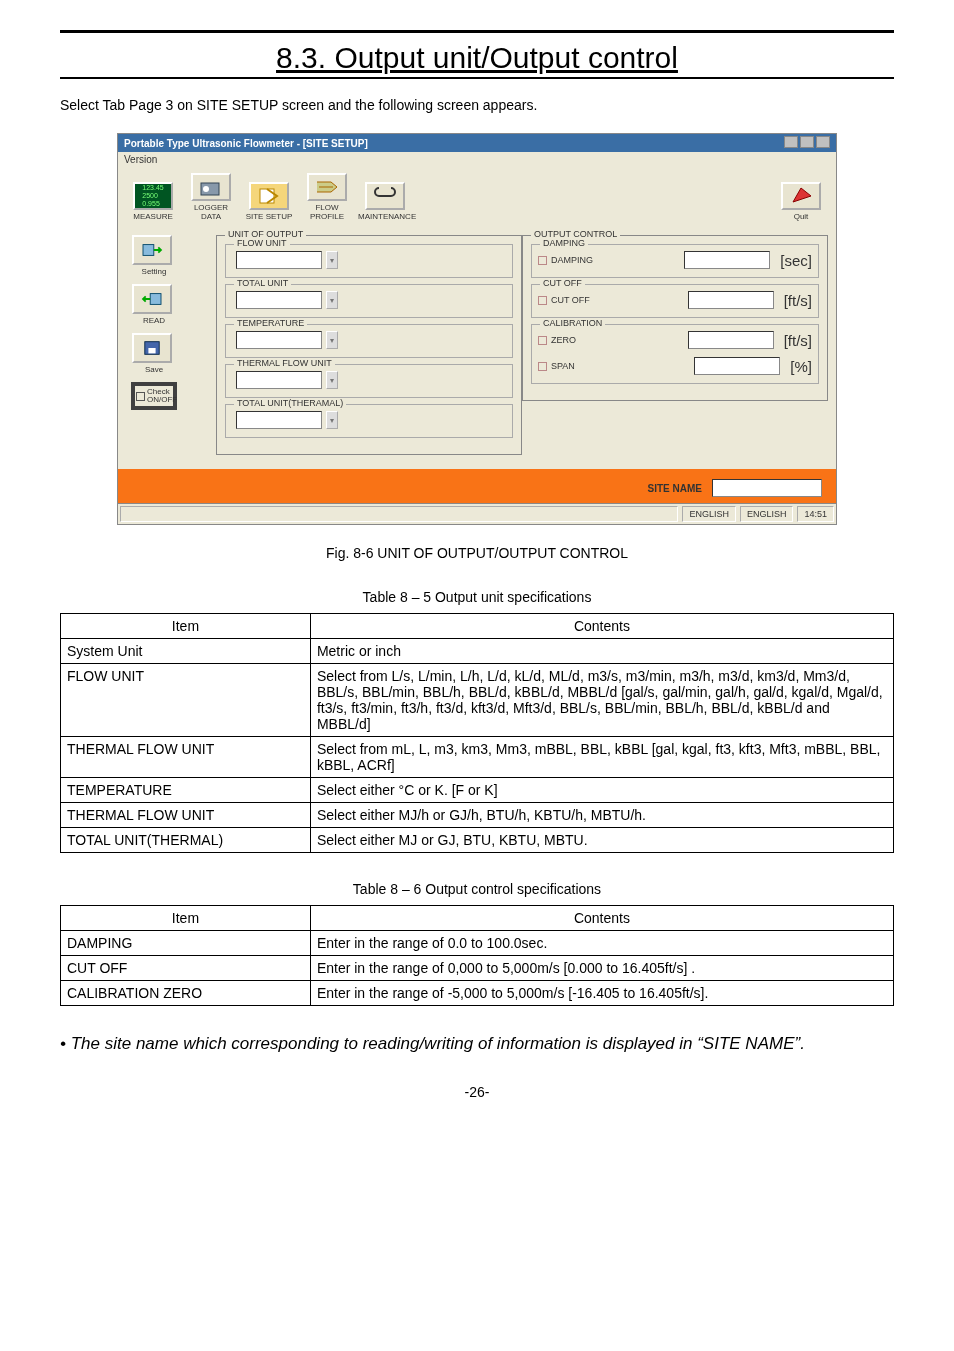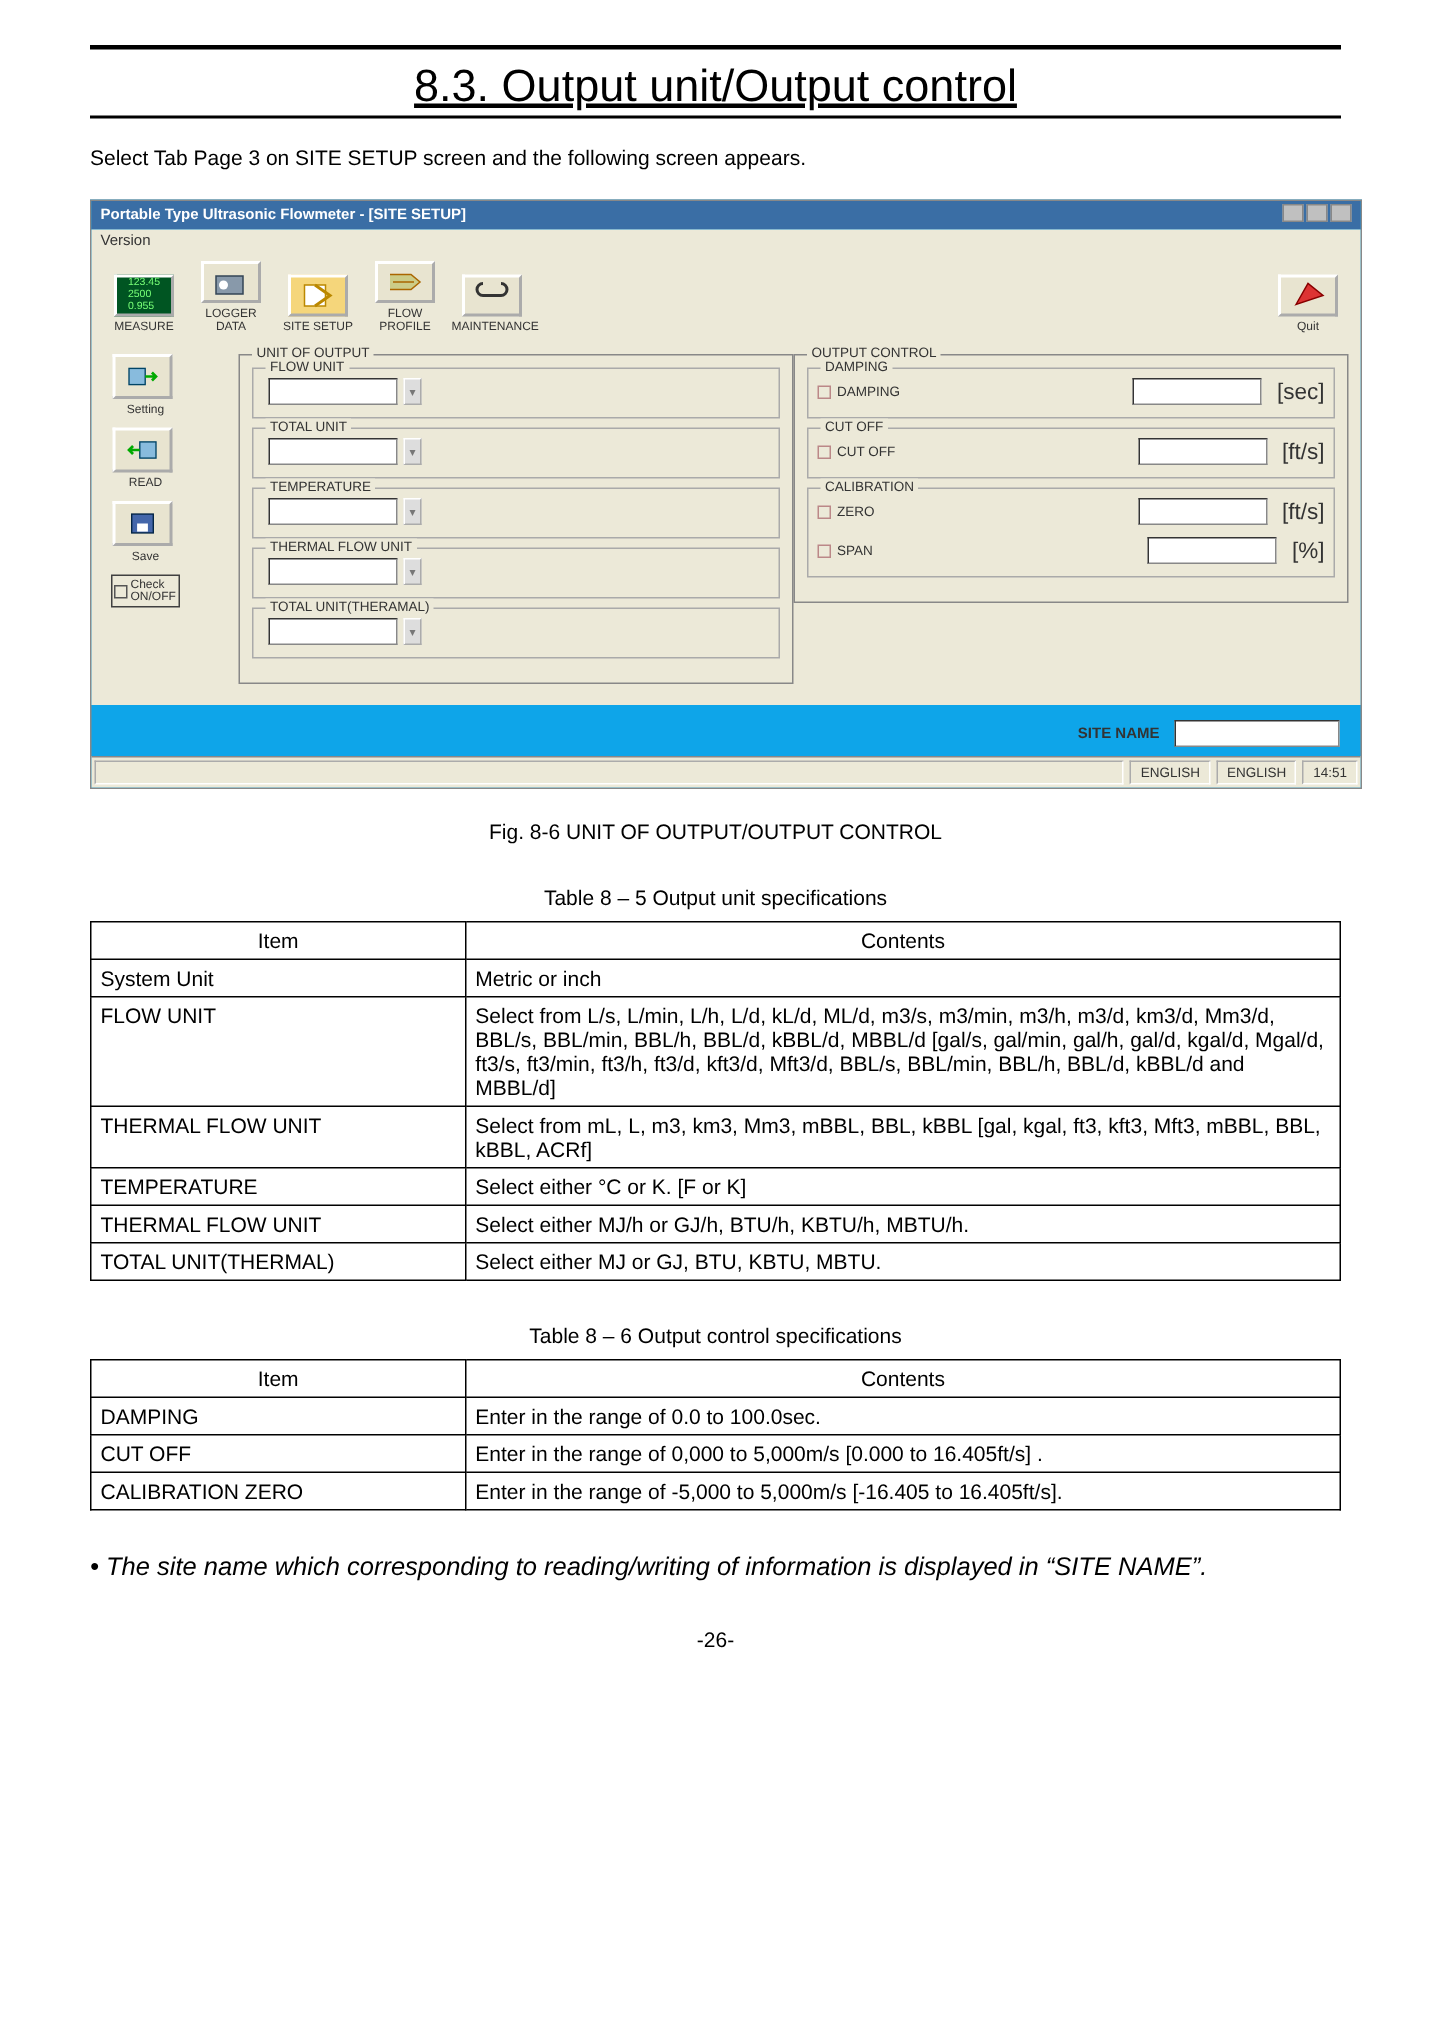--- a/index.html
+++ b/index.html
@@ -3,39 +3,39 @@
 <meta charset="utf-8">
 <style>
   * { box-sizing: border-box; margin: 0; padding: 0; }
   body { font-family: Arial, Helvetica, sans-serif; background: #fff; color: #000; font-size: 13px; }
   .page { width: 954px; margin: 0 auto; padding: 30px 60px 30px 60px; }
   .bulletin { font-size: 18px; margin-bottom: 6px; }
   .thick-rule { height: 3px; background: #000; margin-bottom: 8px; }
   .thin-rule { height: 2px; background: #000; margin-top: 2px; }
   h1.section-title { font-family: Arial; font-weight: normal; font-size: 30px; text-align: center; margin: 4px 0 2px; text-decoration: underline; }
   .intro { margin: 18px 0 20px; font-size: 14px; }
-  .screenshot { border: 1px solid #888; width: 848px; margin: 0 auto; background: #0ea5e9; font-size: 10px; color: #333; }
+  .screenshot { border: 1px solid #888; width: 720px; margin: 0 auto; background: #f97316; font-size: 10px; color: #333; }
   .titlebar { background: linear-gradient(#3a6ea5,#3a6ea5); color: #fff; padding: 2px 6px; display: flex; justify-content: space-between; align-items: center; font-size: 10px; font-weight: bold; }
   .titlebar .wbtns span { display:inline-block; width:14px; height:12px; background:#c0c0c0; margin-left:2px; border:1px solid #888; }
   .menubar { background:#ece9d8; padding:2px 6px; font-size:10px; }
   .toolbar { display:flex; gap:4px; padding:6px 8px; align-items:flex-end; background:#ece9d8; }
   .tbtn { width:54px; text-align:center; font-size:8px; }
   .tbtn .tic { width:40px; height:28px; margin:0 auto 2px; border:2px outset #fff; background:#e8e4d0; display:flex; align-items:center; justify-content:center; font-size:14px; }
   .tbtn.active .tic { background:#f5d67b; }
   .tbtn .tic svg{ width:24px; height:20px; }
   .spacer { flex:1; }
   .tabrow { display:flex; gap:0; padding:0 8px; }
   .tab { flex:1; border:1px solid #888; background:#d8d4c4; text-align:center; font-size:10px; padding:3px 0; }
   .tab.active { background:#ece9d8; border:1px dashed #666; font-weight:bold; }
   .workarea { display:flex; padding:8px; gap:10px; background:#ece9d8; }
   .side { width:56px; display:flex; flex-direction:column; gap:8px; align-items:center; }
   .side .sbtn { width:44px; text-align:center; font-size:8px; }
   .side .sic { width:40px; height:30px; border:2px outset #fff; background:#e8e4d0; margin-bottom:2px; display:flex; align-items:center; justify-content:center; }
   .side .sic svg{width:22px;height:18px;}
-  .side .chk { font-size:8px; border:1px solid #404040; padding:2px 1px; width:46px; text-align:left; display:flex; align-items:center; gap:2px;}
+  .side .chk { font-size:8px; border:4px solid #404040; padding:2px 1px; width:46px; text-align:left; display:flex; align-items:center; gap:2px;}
   .chkbox{width:9px;height:9px;border:1px solid #555;display:inline-block;flex:none;}
   .cols { display:flex; flex:1;padding-left:24px; }
   .col { flex:1; }
   .grp { border:1px solid #888; padding:8px 8px 10px; margin-bottom:6px; position:relative; }
   .grp>.gl { position:absolute; top:-7px; left:8px; background:#ece9d8; padding:0 3px; font-size:9px; }
   .subgrp { border:1px solid #aaa; padding:6px 6px 8px; margin-bottom:6px; position:relative; }
   .subgrp>.gl { position:absolute; top:-7px; left:8px; background:#ece9d8; padding:0 3px; font-size:9px; }
   .fld { display:flex; align-items:center; gap:4px; }
   .fld .sq{width:9px;height:9px;border:1px solid #b88;display:inline-block;flex:none;}
   .fld .lab{font-size:9px; white-space:nowrap;}

